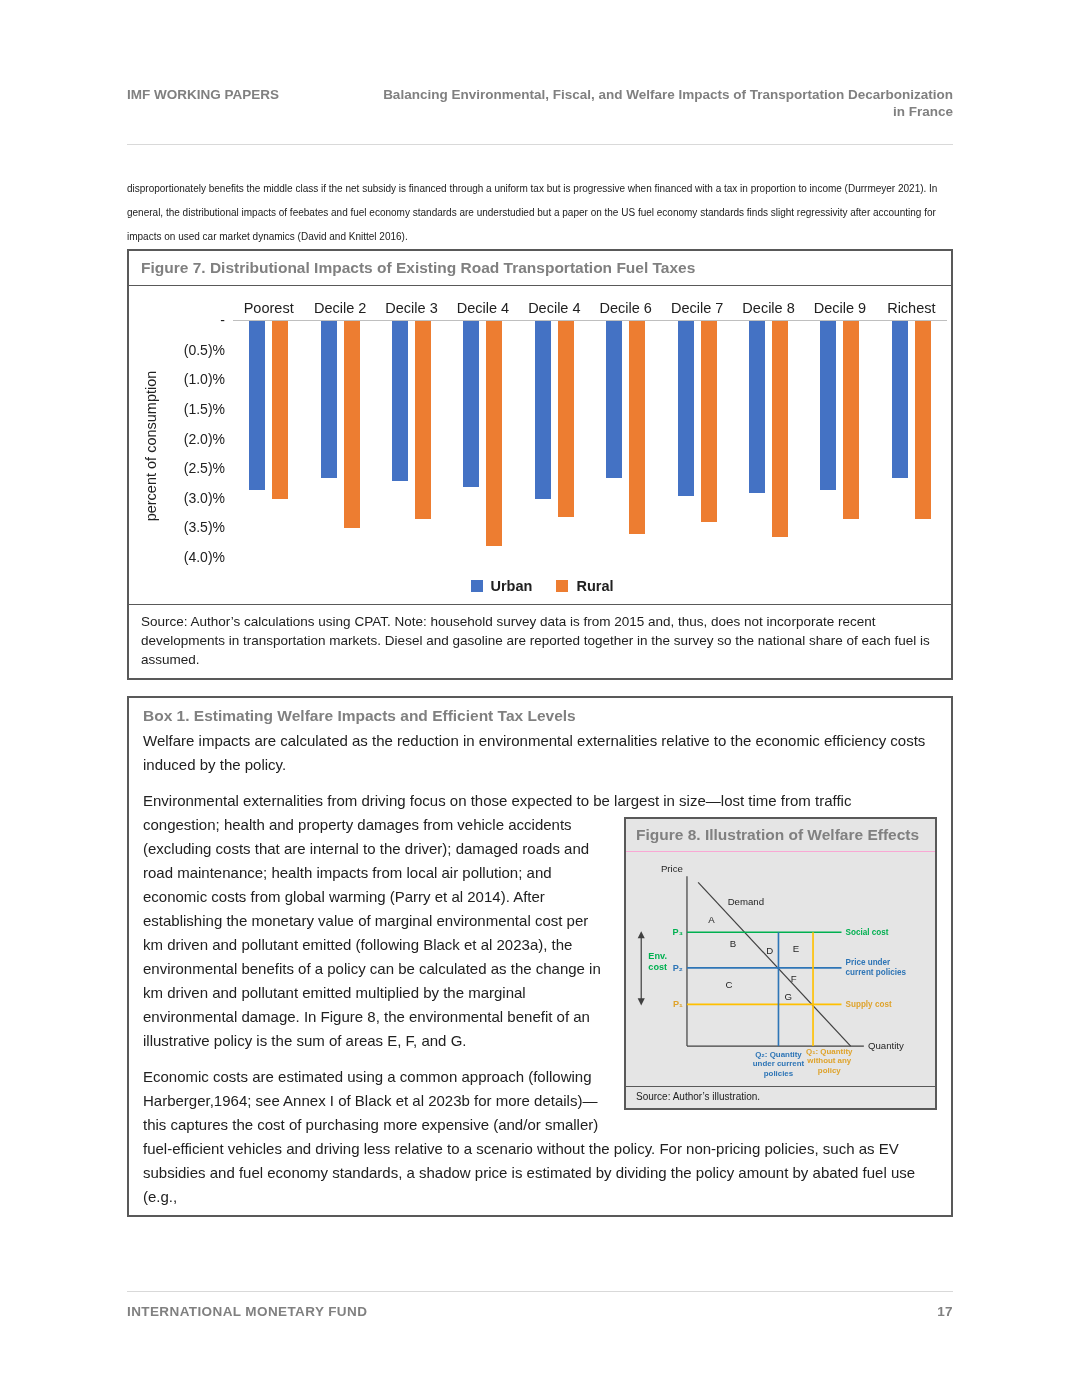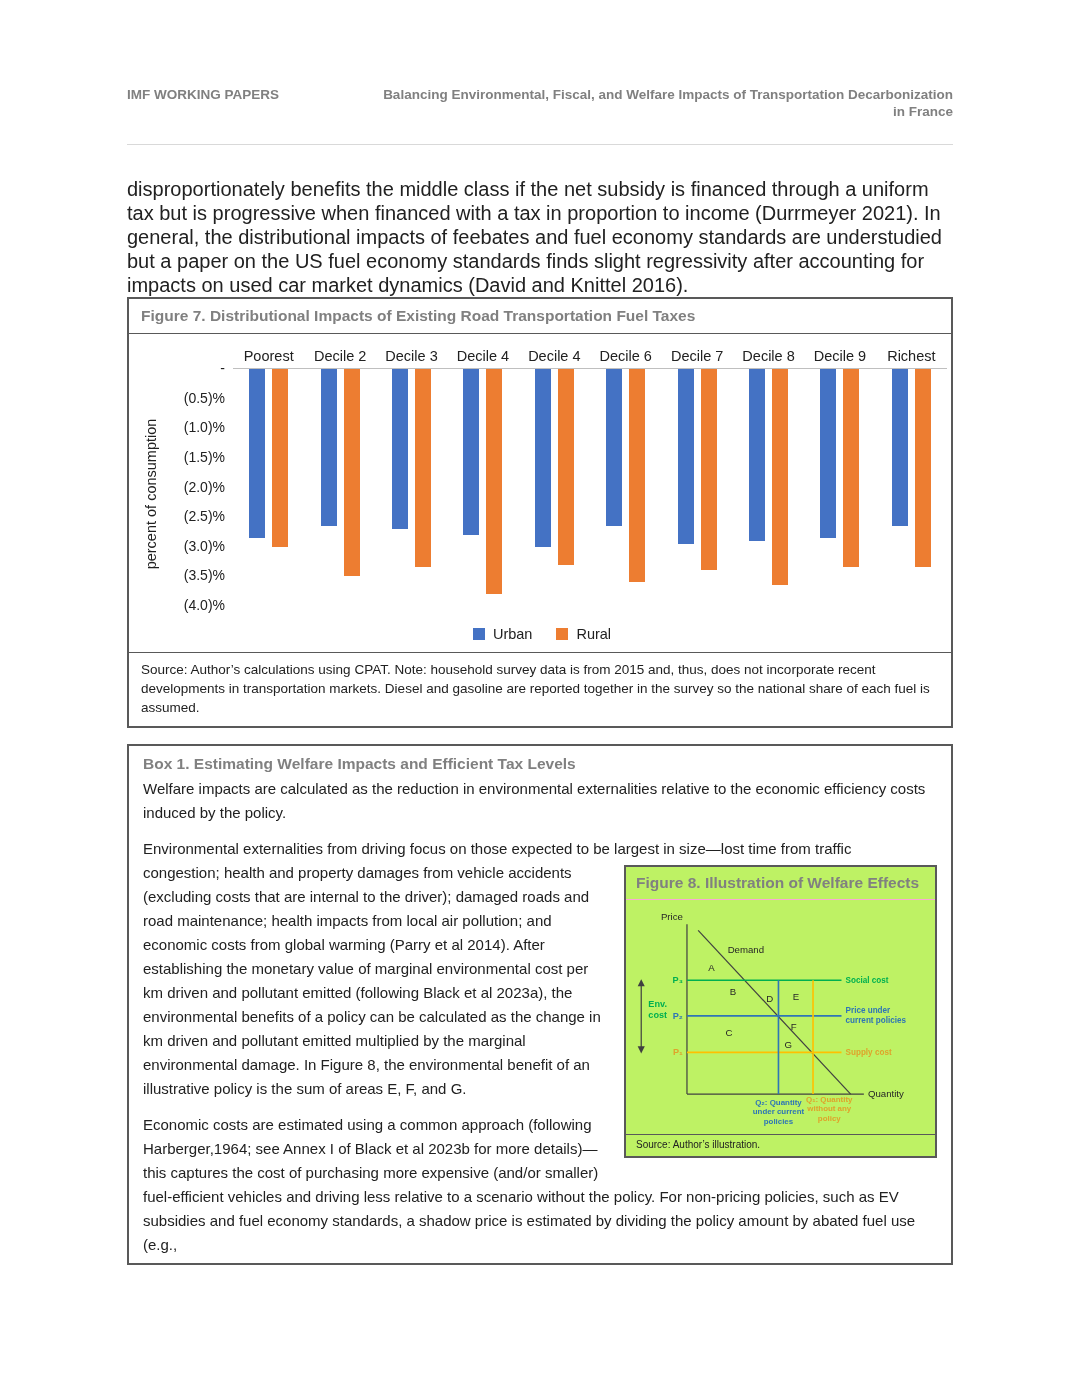--- a/index.html
+++ b/index.html
@@ -8,48 +8,48 @@
     width:1080px; height:1397px; position:relative; overflow:hidden;
     font-family:"Liberation Sans", sans-serif; color:#212121;
   }
   .content { margin:0 127px;border-radius:10px; }
 
   .header { padding-top:86px; display:flex; justify-content:space-between; align-items:flex-start;
             color:#808080; font-weight:bold; font-size:13.5px; line-height:17px; }
   .header-right { text-align:right; max-width:640px; }
   .rule { border-top:1px solid #D9D9D9; margin-top:24px; }
 
-  .intro { margin-top:32px; font-size:20px; line-height:24px; color:#212121; }
+  .intro { margin-top:32px; font-size:10px; line-height:24px; color:#212121; }
 
   .figbox { border:2px solid #595959; }
   .figtitle { color:#808080; font-weight:bold; font-size:15.5px; padding:8px 12px; border-bottom:1px solid #595959; }
 
   .chart { padding:10px 4px 2px 8px; }
   .cats { display:flex; margin-left:96px; font-size:14.5px; color:#212121; height:24px; align-items:center; }
   .cats div { flex:1; text-align:center; white-space:nowrap; }
   .chart-row { display:flex; height:252px; }
   .ylab { width:28px; position:relative; }
   .ylab span { position:absolute; top:50%; left:50%; transform:translate(-50%,-50%) rotate(-90deg);
                white-space:nowrap; font-size:14.5px; color:#212121; }
   .ticks { width:68px; position:relative; font-size:14px; color:#212121; }
   .ticks div { position:absolute; right:8px; transform:translateY(-50%); white-space:nowrap; }
   .plot { flex:1; position:relative; border-top:1px solid #BFBFBF; display:flex; align-items:flex-start; }
   .bar-group { flex:1; display:flex; justify-content:center; gap:7px; }
   .bar { width:16px; }
-  .legend { display:flex; justify-content:center; gap:24px; margin:6px 0 8px; font-size:14.5px; align-items:center; }
+  .legend { display:flex; justify-content:center; gap:24px; margin:6px 0 8px; font-size:14.5px; align-items:center;font-weight:bold; }
   .legend-item { display:flex; align-items:center; }
   .legend-item .sw { width:12px; height:12px; display:inline-block; margin-right:8px; }
   .figsource { border-top:1px solid #595959; padding:7px 12px 9px; font-size:13.5px; line-height:19px; color:#212121; }
 
   .box1 { margin-top:16px; border:2px solid #595959; padding:9px 14px 6px; overflow:hidden; }
   .box1-title { color:#808080; font-weight:bold; font-size:15.5px; margin-bottom:4px; }
   .bp { font-size:15px; line-height:24px; color:#212121; }
   .mt { margin-top:12px; }
 
-  .fig8 { float:right; width:313px; margin:4px 0 8px 14px; border:2px solid #595959; background:#bef264; }
+  .fig8 { float:right; width:313px; margin:4px 0 8px 14px; border:2px solid #595959; background:#e5e5e5; }
   .fig8-title { color:#808080; font-weight:bold; font-size:15.5px; line-height:20px; padding:6px 10px; }
   .fig8-diagram { border-top:1px solid #f9a8d4; padding:4px 2px 0; }
   .fig8-source { border-top:1px solid #595959; padding:4px 10px 6px; font-size:10px; color:#212121; }
 
   svg text { font-family:"Liberation Sans", sans-serif; }
   .f8-axis-lab { font-size:9.5px; fill:#262626; }
   .f8-p { font-size:9px; font-weight:bold; }
   .f8-small { font-size:8px; font-weight:bold; }
   .f8-q { font-size:7.8px; font-weight:bold; }
   .f8-area { font-size:9.5px; fill:#262626; }
@@ -224,13 +224,20 @@
         </div>
         <div class="fig8-source">Source: Author’s illustration.</div>
       </div>
 
       <p class="bp">congestion; health and property damages from vehicle accidents (excluding costs that are internal to the driver); damaged roads and road maintenance; health impacts from local air pollution; and economic costs from global warming (Parry et al 2014). After establishing the monetary value of marginal environmental cost per km driven and pollutant emitted (following Black et al 2023a), the environmental benefits of a policy can be calculated as the change in km driven and pollutant emitted multiplied by the marginal environmental damage. In Figure 8, the environmental benefit of an illustrative policy is the sum of areas E, F, and G.</p>
       <p class="bp mt">Economic costs are estimated using a common approach (following Harberger,1964; see Annex I of Black et al 2023b for more details)—this captures the cost of purchasing more expensive (and/or smaller) fuel-efficient vehicles and driving less relative to a scenario without the policy. For non-pricing policies, such as EV subsidies and fuel economy standards, a shadow price is estimated by dividing the policy amount by abated fuel use (e.g.,</p>
     </div>
 
   </div>
 
+  <div class="footer">
+    <div class="footer-rule"></div>
+    <div class="footer-row">
+      <span>INTERNATIONAL MONETARY FUND</span>
+      <span>17</span>
+    </div>
+  </div>
 </div>
 
 </body></html>

